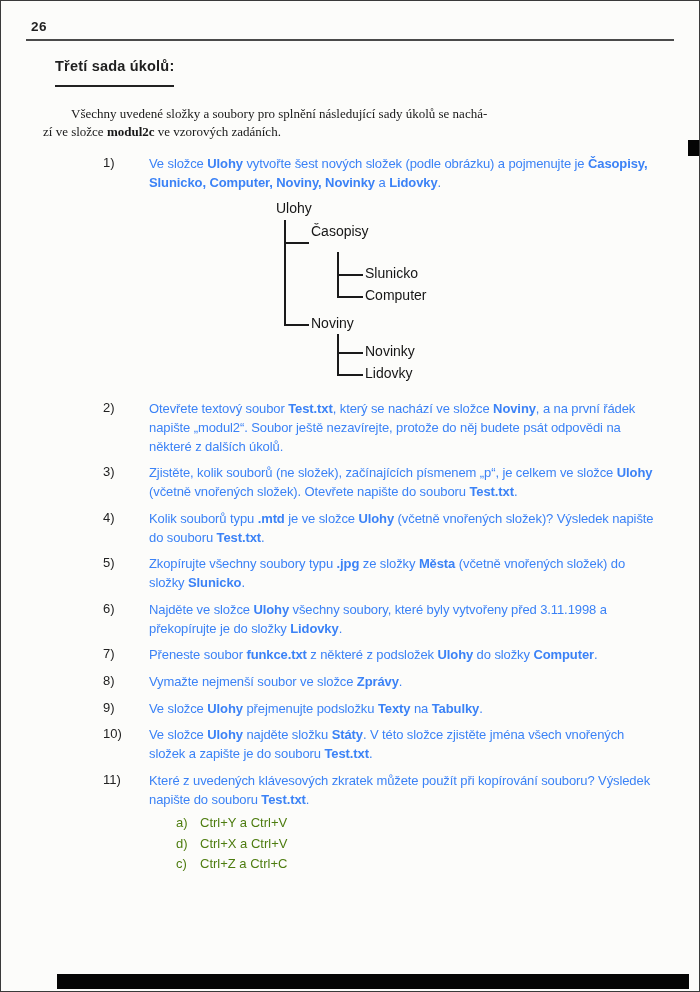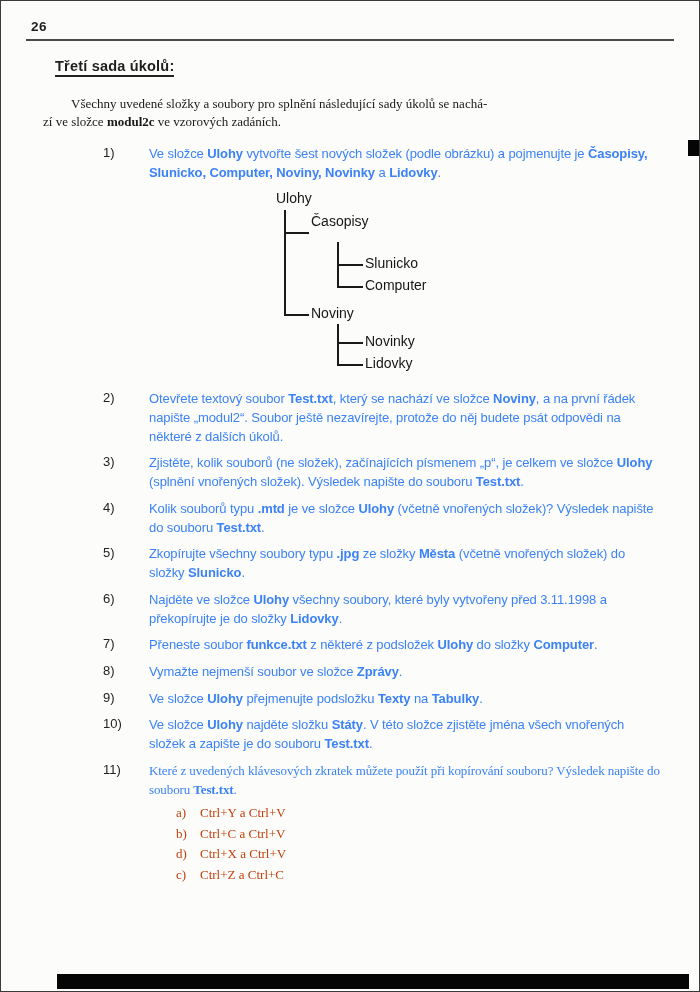--- a/index.html
+++ b/index.html
@@ -20,41 +20,41 @@
   .pagenum{font-weight:bold;font-size:13.5px;letter-spacing:.5px;}
   .htitle{margin-left:44px;font-style:italic;font-size:13px;color:#2c2c2c;
           font-family:"Liberation Sans",sans-serif;letter-spacing:.2px;}
   .hrule{height:2px;background:#4a4a4a;margin-top:5px;margin-left:-3px;margin-right:-3px;}
   
   .sec-title{
     margin:17px 0 0 26px;
     font-size:14.5px;font-weight:bold;
     display:inline-block;
     border-bottom:2px solid #222;
-    padding-bottom:1px;
+    padding-bottom:11px;
     letter-spacing:.2px;
     text-align:center;
   }
   
   .intro{
     margin:18px 14px 0 14px;
     font-family:"Liberation Serif",serif;
     font-size:13px;line-height:1.38;
     text-indent:28px;
     color:#191919;
   }
   .intro .bold,.tbody .bold{font-weight:bold;}
   
   .tasks{margin:14px 0 0 74px;}
   .task{display:flex;margin-bottom:8px;}
   .task .num{width:46px;flex:0 0 46px;font-size:13px;color:#222;}
   .tbody{flex:1;max-width:512px;font-size:13px;line-height:1.44;color:#3b82f6;letter-spacing:-0.1px;}
   
   .options{margin:4px 0 0 27px;}
-  .opt{font-size:13px;line-height:1.5;margin-top:1px;color:#c2410c;}
+  .opt{font-size:13px;line-height:1.5;margin-top:1px;color:#4d7c0f;}
   .opt .letter{display:inline-block;width:24px;}
   
   .tree-row{margin:6px 0 12px 46px;}
   .tree{position:relative;height:188px;width:420px;}
   .tnode{position:absolute;font-size:14px;color:#161616;white-space:nowrap;}
   .n-root{left:127px;top:0;}
   .n-casopisy{left:162px;top:23px;}
   .n-slunicko{left:216px;top:65px;}
   .n-computer{left:216px;top:87px;}
   .n-noviny{left:162px;top:115px;}
@@ -120,21 +120,21 @@
       </div>
     </div>
 
     <div class="task">
       <span class="num">2)</span>
       <div class="tbody"><span>Otevřete textový soubor </span><span class="bold">Test.txt</span><span>, který se nachází ve složce </span><span class="bold">Noviny</span><span>, a na první řádek napište „modul2“. Soubor ještě nezavírejte, protože do něj budete psát odpovědi na některé z dalších úkolů.</span></div>
     </div>
 
     <div class="task">
       <span class="num">3)</span>
-      <div class="tbody"><span>Zjistěte, kolik souborů (ne složek), začínajících písmenem „p“, je celkem ve složce </span><span class="bold">Ulohy</span><span> (splnění vnořených složek). Výsledek napište do souboru </span><span class="bold">Test.txt</span><span>.</span></div>
+      <div class="tbody"><span>Zjistěte, kolik souborů (ne složek), začínajících písmenem „p“, je celkem ve složce </span><span class="bold">Ulohy</span><span> (včetně vnořených složek). Otevřete napište do souboru </span><span class="bold">Test.txt</span><span>.</span></div>
     </div>
 
     <div class="task">
       <span class="num">4)</span>
       <div class="tbody"><span>Kolik souborů typu </span><span class="bold">.mtd</span><span> je ve složce </span><span class="bold">Ulohy</span><span> (včetně vnořených složek)? Výsledek napište do souboru </span><span class="bold">Test.txt</span><span>.</span></div>
     </div>
 
     <div class="task">
       <span class="num">5)</span>
       <div class="tbody"><span>Zkopírujte všechny soubory typu </span><span class="bold">.jpg</span><span> ze složky </span><span class="bold">Města</span><span> (včetně vnořených složek) do složky </span><span class="bold">Slunicko</span><span>.</span></div>
@@ -160,28 +160,25 @@
       <div class="tbody"><span>Ve složce </span><span class="bold">Ulohy</span><span> přejmenujte podsložku </span><span class="bold">Texty</span><span> na </span><span class="bold">Tabulky</span><span>.</span></div>
     </div>
 
     <div class="task">
       <span class="num">10)</span>
       <div class="tbody"><span>Ve složce </span><span class="bold">Ulohy</span><span> najděte složku </span><span class="bold">Státy</span><span>. V této složce zjistěte jména všech vnořených složek a zapište je do souboru </span><span class="bold">Test.txt</span><span>.</span></div>
     </div>
 
     <div class="task">
       <span class="num">11)</span>
-      <div style="flex:1;font-family:Liberation Serif, serif;">
+      <div style="flex:1;">
         <div class="tbody"><span>Které z uvedených klávesových zkratek můžete použít při kopírování souboru? Výsledek napište do souboru </span><span class="bold">Test.txt</span><span>.</span></div>
         <div class="options">
           <div class="opt">
             <span class="letter">a)</span><span>Ctrl+Y a Ctrl+V</span>
-          </div>
-          <div class="opt">
-            <span class="letter">b)</span><span>Ctrl+C a Ctrl+V</span>
           </div>
           <div class="opt">
             <span class="letter">d)</span><span>Ctrl+X a Ctrl+V</span>
           </div>
           <div class="opt">
             <span class="letter">c)</span><span>Ctrl+Z a Ctrl+C</span>
           </div>
         </div>
       </div>
     </div>

